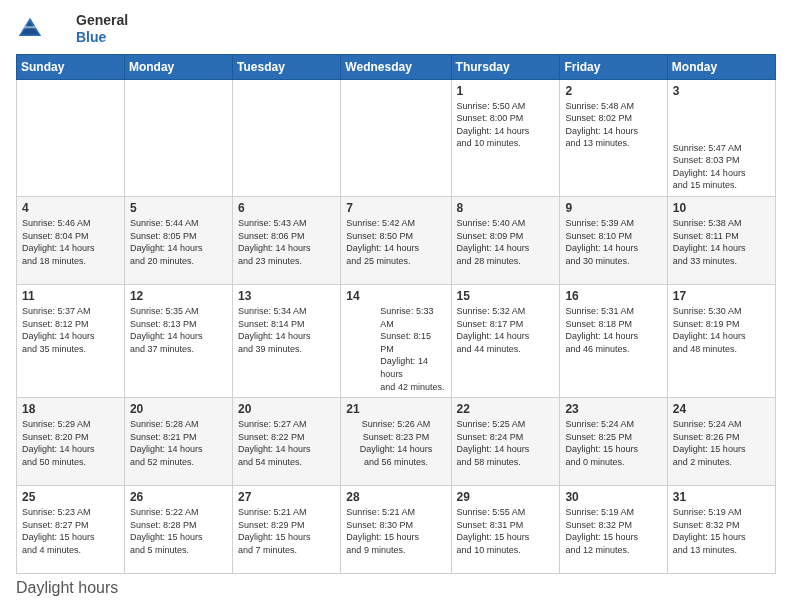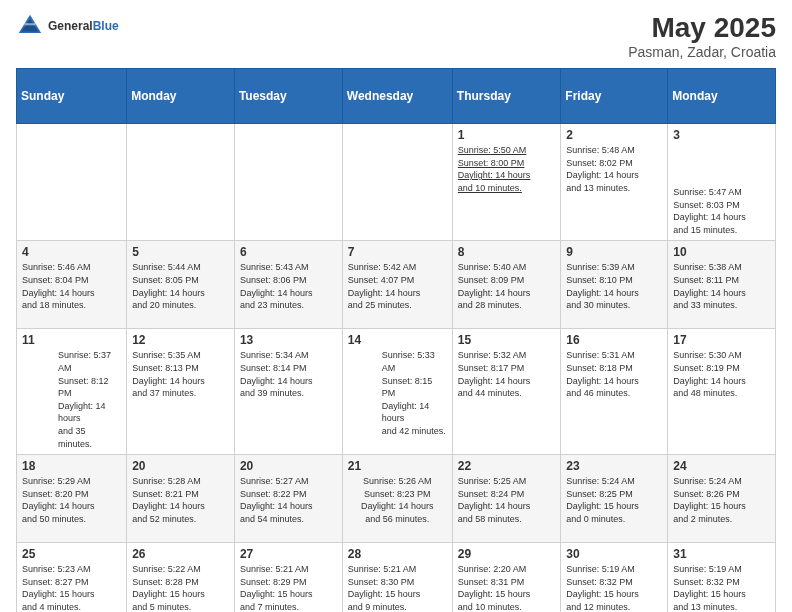--- a/index.html
+++ b/index.html
@@ -21,24 +21,25 @@
       align-items: flex-start;
       margin-bottom: 8px;
     }
     .logo {
       display: flex;
       align-items: center;
       gap: 4px;
     }
     .logo-text {
       display: flex;
-      flex-direction: row;
-      font-size: 12px;
+      flex-direction: column;
+      font-size: 14px;
       font-weight: bold;
       line-height: 1.2;
+      margin-left: 28px;
     }
     .logo-general { color: #333; }
     .logo-blue { color: #2a6db5; }
     .logo-icon {
       width: 28px;
       height: 28px;
     }
     .title-block {
       text-align: right;
     }
@@ -54,21 +55,21 @@
     .calendar {
       width: 100%;
       border-collapse: collapse;
       border: 1px solid #ccc;
     }
     .calendar th {
       background: #2a6db5;
       color: #fff;
       font-size: 12px;
       font-weight: bold;
-      padding: 20px 4px;
+      padding: 5px 4px;
       text-align: left;
       border: 1px solid #1e5a9a;
     }
     .calendar td {
       vertical-align: top;
       padding: 4px 5px;
       border: 1px solid #d0d0d0;
       width: 113px;
       height: 88px;
       font-size: 9.5px;
@@ -106,24 +107,20 @@
       <svg class="logo-icon" viewBox="0 0 40 40">
         <polygon points="20,4 36,30 4,30" fill="#2a6db5"></polygon>
         <polygon points="20,10 32,28 8,28" fill="#1a4f8a"></polygon>
         <rect x="12" y="16" width="16" height="3" fill="#fff" opacity="0.5"></rect>
       </svg>
       <div class="logo-text">
         <span class="logo-general">General</span>
         <span class="logo-blue">Blue</span>
       </div>
     </div>
-    <div class="title-block">
-      <div class="month-year">May 2025</div>
-      <div class="location">Pasman, Zadar, Croatia</div>
-    </div>
   </div>
 
   <table class="calendar">
     <thead>
       <tr>
       <th>Sunday</th>
           <th>Monday</th>
           <th>Tuesday</th>
           <th>Wednesday</th>
           <th>Thursday</th>
@@ -132,21 +129,21 @@
         </tr>
     </thead>
     <tbody id="calendar-body">
     <tr>
           <td class="empty"></td>
           <td class="empty"></td>
           <td class="empty"></td>
           <td class="empty"></td>
           <td>
             <span class="day-num">1</span>
-            <div class="day-detail" style="white-space: pre-line; text-decoration: underline;">Sunrise: 5:50 AM
+            <div class="day-detail" style="white-space: pre-line;">Sunrise: 5:50 AM
 Sunset: 8:00 PM
 Daylight: 14 hours
 and 10 minutes.</div>
           </td>
           <td>
             <span class="day-num">2</span>
             <div class="day-detail" style="white-space: pre-line;">Sunrise: 5:48 AM
 Sunset: 8:02 PM
 Daylight: 14 hours
 and 13 minutes.</div>
@@ -177,21 +174,21 @@
           <td>
             <span class="day-num">6</span>
             <div class="day-detail" style="white-space: pre-line;">Sunrise: 5:43 AM
 Sunset: 8:06 PM
 Daylight: 14 hours
 and 23 minutes.</div>
           </td>
           <td>
             <span class="day-num">7</span>
             <div class="day-detail" style="white-space: pre-line;">Sunrise: 5:42 AM
-Sunset: 4:07 PM
+Sunset: 8:50 PM
 Daylight: 14 hours
 and 25 minutes.</div>
           </td>
           <td>
             <span class="day-num">8</span>
             <div class="day-detail" style="white-space: pre-line;">Sunrise: 5:40 AM
 Sunset: 8:09 PM
 Daylight: 14 hours
 and 28 minutes.</div>
           </td>
@@ -206,21 +203,21 @@
             <span class="day-num">10</span>
             <div class="day-detail" style="white-space: pre-line;">Sunrise: 5:38 AM
 Sunset: 8:11 PM
 Daylight: 14 hours
 and 33 minutes.</div>
           </td>
         </tr>
         <tr>
           <td>
             <span class="day-num">11</span>
-            <div class="day-detail" style="white-space: pre-line; margin-left: 36px;">Sunrise: 5:37 AM
+            <div class="day-detail" style="white-space: pre-line;">Sunrise: 5:37 AM
 Sunset: 8:12 PM
 Daylight: 14 hours
 and 35 minutes.</div>
           </td>
           <td>
             <span class="day-num">12</span>
             <div class="day-detail" style="white-space: pre-line;">Sunrise: 5:35 AM
 Sunset: 8:13 PM
 Daylight: 14 hours
 and 37 minutes.</div>
@@ -336,21 +333,21 @@
           </td>
           <td>
             <span class="day-num">28</span>
             <div class="day-detail" style="white-space: pre-line;">Sunrise: 5:21 AM
 Sunset: 8:30 PM
 Daylight: 15 hours
 and 9 minutes.</div>
           </td>
           <td>
             <span class="day-num">29</span>
-            <div class="day-detail" style="white-space: pre-line;">Sunrise: 2:20 AM
+            <div class="day-detail" style="white-space: pre-line;">Sunrise: 5:55 AM
 Sunset: 8:31 PM
 Daylight: 15 hours
 and 10 minutes.</div>
           </td>
           <td>
             <span class="day-num">30</span>
             <div class="day-detail" style="white-space: pre-line;">Sunrise: 5:19 AM
 Sunset: 8:32 PM
 Daylight: 15 hours
 and 12 minutes.</div>

